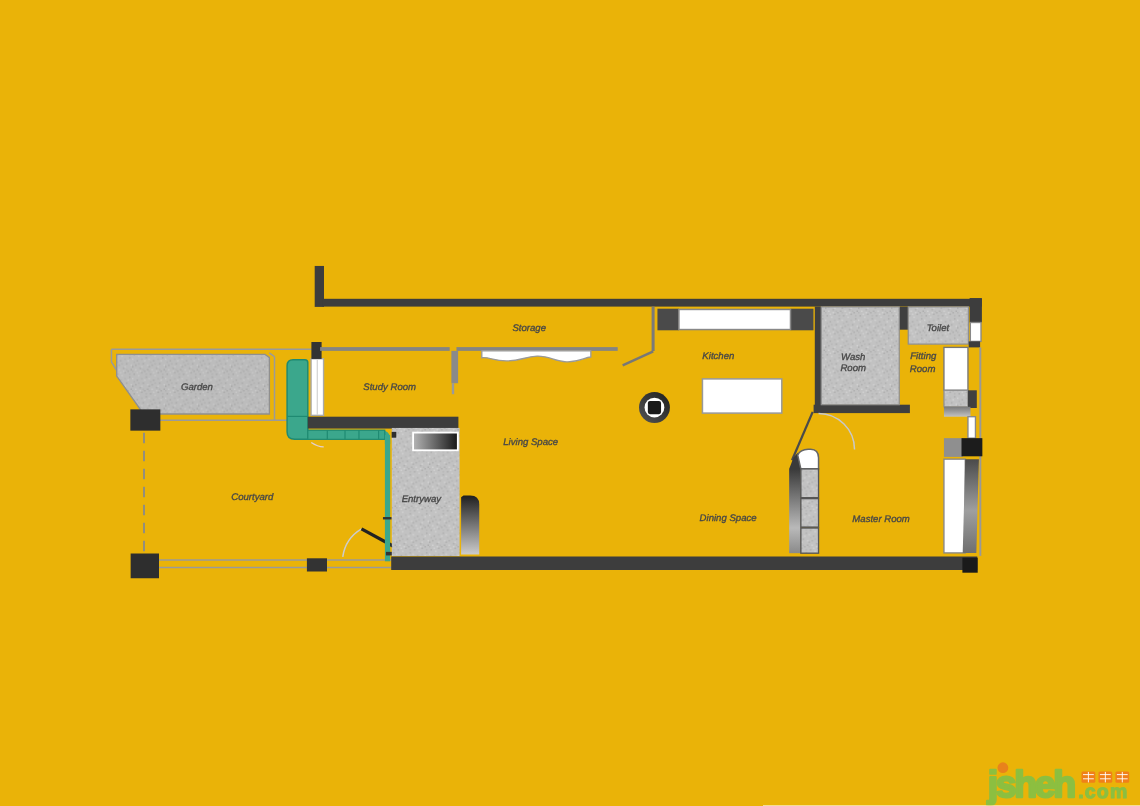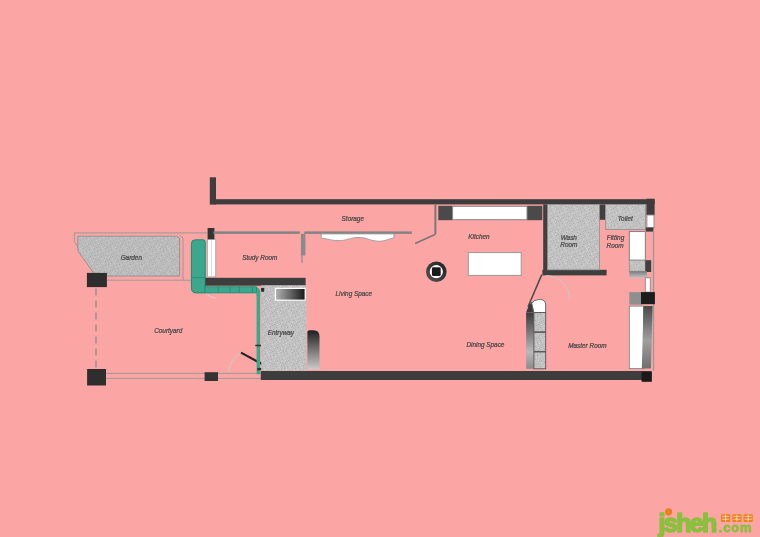--- a/index.html
+++ b/index.html
@@ -1,16 +1,16 @@
 <!DOCTYPE html>
 <html><head>
 <meta charset="utf-8">
 <style>
   html,body{margin:0;padding:0;background:#ffffff;}
-  .page{position:relative;width:760px;height:537px;background:#fca5a5;overflow:hidden;}
+  .page{position:relative;width:760px;height:537px;background:#eab308;overflow:hidden;}
   svg{position:absolute;left:0;top:0;}
   text{font-family:"Liberation Sans", sans-serif;-webkit-font-smoothing:antialiased;}
 </style>
 </head>
 <body>
 <div class="page">
 <svg width="760" height="537" viewBox="0 0 760 537">
 <defs>
   <pattern id="stip" width="11" height="13" patternUnits="userSpaceOnUse">
     <rect width="11" height="13" fill="#c2c2c2"></rect>

